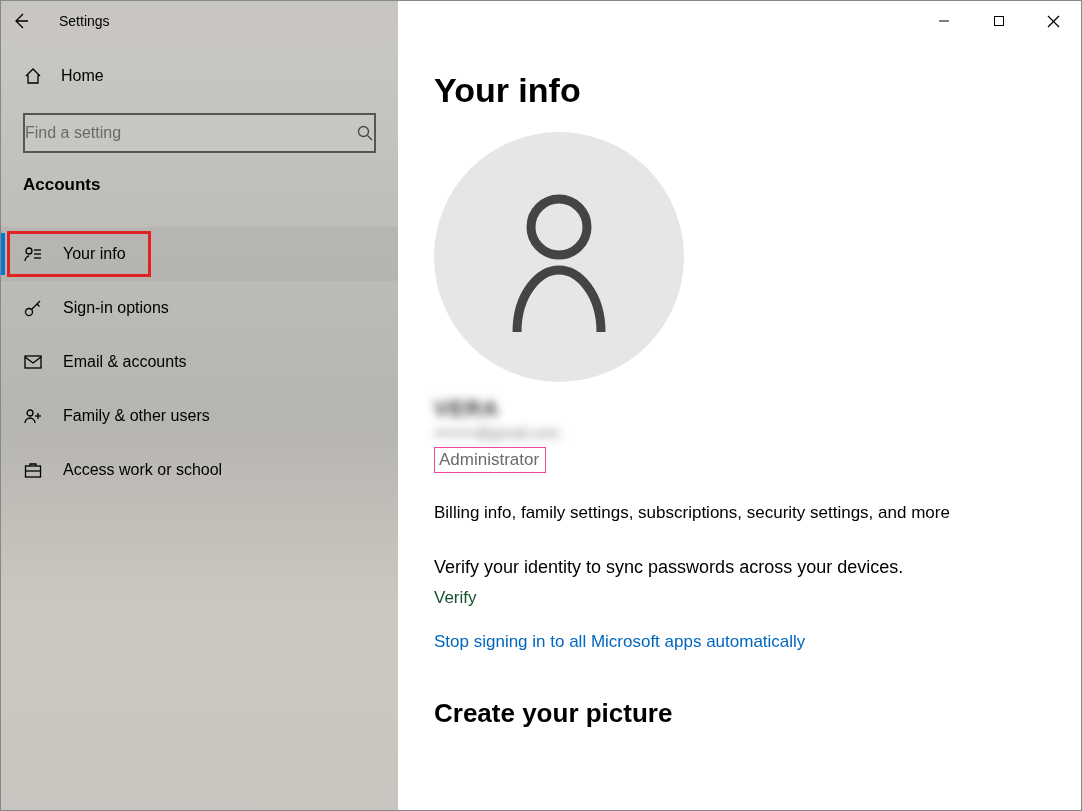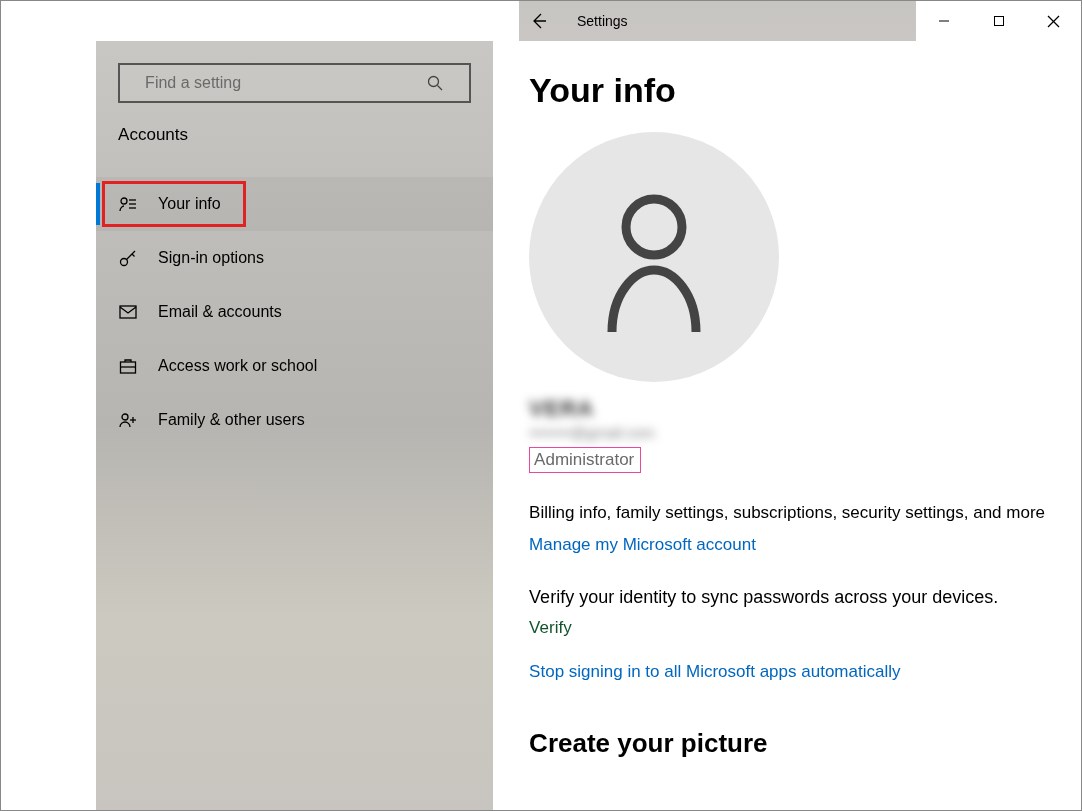--- a/index.html
+++ b/index.html
@@ -1,18 +1,18 @@
 <!DOCTYPE html>
 <html><head>
   <meta charset="utf-8">
   <style>
     * { margin: 0; padding: 0; box-sizing: border-box; font-family: "Segoe UI", Tahoma, sans-serif; }
     body { width: 1082px; height: 811px; overflow: hidden; background: #fff; border: 1px solid #888; }
 
-    .window { display: flex; flex-direction: column; height: 100%; align-items: flex-end; }
+    .window { display: flex; flex-direction: column; height: 100%; }
 
     
     .titlebar { height: 40px; display: flex; align-items: stretch; }
     .titlebar-left { flex: 0 0 397px; display: flex; align-items: center; background: linear-gradient(#c7c5c2, #c9c6c3); }
     .titlebar-right { flex: 1; display: flex; justify-content: flex-end; align-items: center; background: #fff; }
     .back-btn { width: 40px; height: 40px; display: flex; align-items: center; justify-content: center; }
     .title-text { font-size: 14px; margin-left: 18px; color: #000; }
     .win-controls { display: flex; gap: 0; }
     .win-btn { width: 55px; height: 32px; display: flex; align-items: center; justify-content: center; }
 
@@ -20,25 +20,25 @@
     .content { display: flex; flex: 1; min-height: 0; }
 
     
     .sidebar { width: 397px; padding: 10px 0 0 0;
       background: linear-gradient(180deg, #c9c7c3 0%, #bfbdb9 25%, #b7b5b1 50%, #ccc9c0 75%, #c8c5c0 100%);
     }
     .home-row { display: flex; align-items: center; height: 50px; padding-left: 22px; gap: 18px; }
     .home-row span { font-size: 16px; color: #000; }
 
     .search-wrap { padding: 12px 22px 18px 22px; }
-    .search { display: flex; align-items: center; height: 40px; border: 2px solid #555; background: rgba(200,198,195,0.9); padding: 0 25px; }
+    .search { display: flex; align-items: center; height: 40px; border: 2px solid #555; background: rgba(200,198,195,0.9); padding: 0 0; }
     .search input { flex: 1; border: none; background: transparent; font-size: 16px; color: #333; outline: none; }
     .search input::placeholder { color: #6a6a6a; }
 
-    .section-hdr { font-size: 17px; font-weight: 400; padding: 4px 22px 20px 22px; }
+    .section-hdr { font-size: 17px; font-weight: 700; padding: 4px 22px 20px 22px; }
 
     .nav-item { display: flex; align-items: center; height: 54px; padding-left: 22px; gap: 20px; position: relative; }
     .nav-item span.lbl { font-size: 16px; color: #000; }
     .nav-item.selected { background: rgba(160,160,160,0.25); }
     .nav-item.selected::before { content: ""; position: absolute; left: 0; top: 6px; bottom: 6px; width: 4px; background: #0078d4; }
     .redbox { position: absolute; left: 6px; top: 4px; width: 144px; height: 46px; border: 3px solid #e12222; pointer-events: none; }
 
     
     .main { flex: 1; padding: 30px 36px 0 36px; color: #000; overflow: hidden; }
     .page-title { font-size: 34px; font-weight: 600; margin-bottom: 22px; }
@@ -103,20 +103,28 @@
               </svg>
             </span>
         </div>
       </div>
     </div>
   </div>
 
   <div class="content">
 
     <div class="sidebar">
+      <div class="home-row">
+        <span class="ic">
+          <svg width="20" height="20" viewBox="0 0 20 20">
+              <path d="M3 10 L10 3 L17 10 M5 9 V17 H15 V9" stroke="#000" stroke-width="1.3" fill="none"></path>
+            </svg>
+        </span>
+        <span class="lbl">Home</span>
+      </div>
 
       <div class="search-wrap">
         <div class="search">
           <input type="text" placeholder="Find a setting" style="">
           <span class="ic">
             <svg width="18" height="18" viewBox="0 0 18 18">
                 <circle cx="7.5" cy="7.5" r="5" stroke="#444" stroke-width="1.3" fill="none"></circle>
                 <line x1="11.5" y1="11.5" x2="16" y2="16" stroke="#444" stroke-width="1.3"></line>
               </svg>
           </span>
@@ -158,38 +166,38 @@
               <rect x="2" y="4" width="16" height="12" stroke="#000" stroke-width="1.3" fill="none"></rect>
               <path d="M2 5 L10 11 L18 5" stroke="#000" stroke-width="1.3" fill="none"></path>
             </svg>
         </span>
         <span class="lbl">Email &amp; accounts</span>
       </div>
 
       <div class="nav-item">
         <span class="ic">
           <svg width="20" height="20" viewBox="0 0 20 20">
-              <rect x="2.5" y="6" width="15" height="11" stroke="#000" stroke-width="1.3" fill="none"></rect>
-              <path d="M7 6 V4 h6 v2" stroke="#000" stroke-width="1.3" fill="none"></path>
-              <line x1="2.5" y1="11" x2="17.5" y2="11" stroke="#000" stroke-width="1.3"></line>
-            </svg>
-        </span>
-        <span class="lbl">Access work or school</span>
-      </div>
-
-      <div class="nav-item">
-        <span class="ic">
-          <svg width="20" height="20" viewBox="0 0 20 20">
               <circle cx="7" cy="7" r="3" stroke="#000" stroke-width="1.3" fill="none"></circle>
               <path d="M2 17c0-3 2.5-5 5-5s5 2 5 5" stroke="#000" stroke-width="1.3" fill="none"></path>
               <line x1="15" y1="7" x2="15" y2="13" stroke="#000" stroke-width="1.3"></line>
               <line x1="12" y1="10" x2="18" y2="10" stroke="#000" stroke-width="1.3"></line>
             </svg>
         </span>
         <span class="lbl">Family &amp; other users</span>
+      </div>
+
+      <div class="nav-item">
+        <span class="ic">
+          <svg width="20" height="20" viewBox="0 0 20 20">
+              <rect x="2.5" y="6" width="15" height="11" stroke="#000" stroke-width="1.3" fill="none"></rect>
+              <path d="M7 6 V4 h6 v2" stroke="#000" stroke-width="1.3" fill="none"></path>
+              <line x1="2.5" y1="11" x2="17.5" y2="11" stroke="#000" stroke-width="1.3"></line>
+            </svg>
+        </span>
+        <span class="lbl">Access work or school</span>
       </div>
 
     </div>
 
     <div class="main">
       <h1 class="page-title">Your info</h1>
 
       <div class="avatar-circle">
         <span class="ic">
           <svg width="120" height="150" viewBox="0 0 120 150">
@@ -201,21 +209,20 @@
 
       <div class="user-name-area">
         <div class="user-name blur">VERA</div>
         <div class="user-email blur">••••••••@gmail.com</div>
         <div class="admin-wrap">
           <span class="admin-text">Administrator</span>
         </div>
       </div>
 
       <div class="desc">Billing info, family settings, subscriptions, security settings, and more</div>
-      <a class="link">Manage my Microsoft account</a>
 
       <div class="desc2">Verify your identity to sync passwords across your devices.</div>
       <a class="link2">Verify</a>
 
       <br>
       <a class="link3">Stop signing in to all Microsoft apps automatically</a>
 
       <div class="cutoff">Create your picture</div>
     </div>
   </div>

